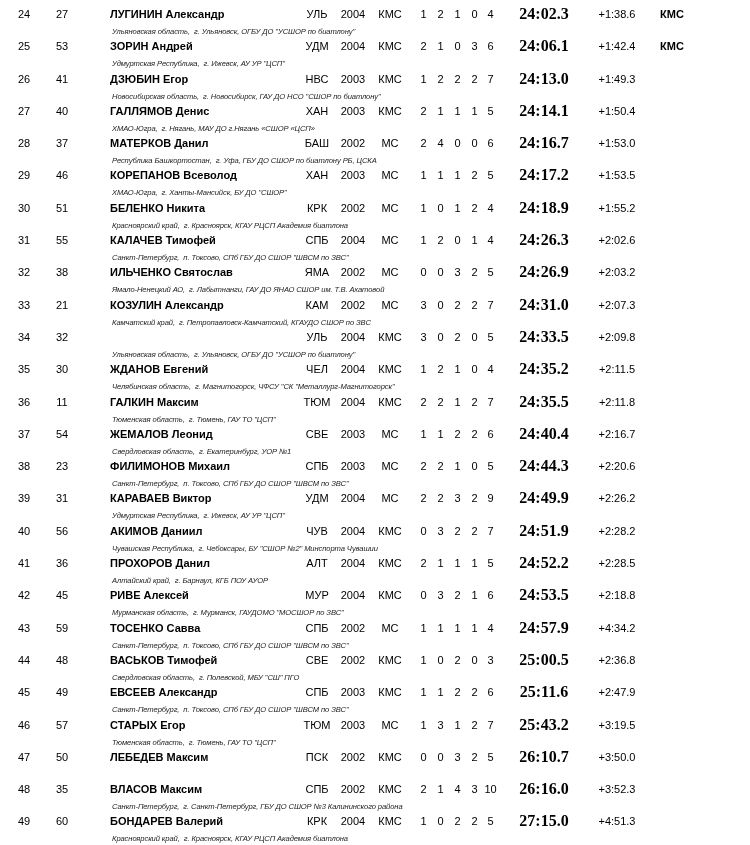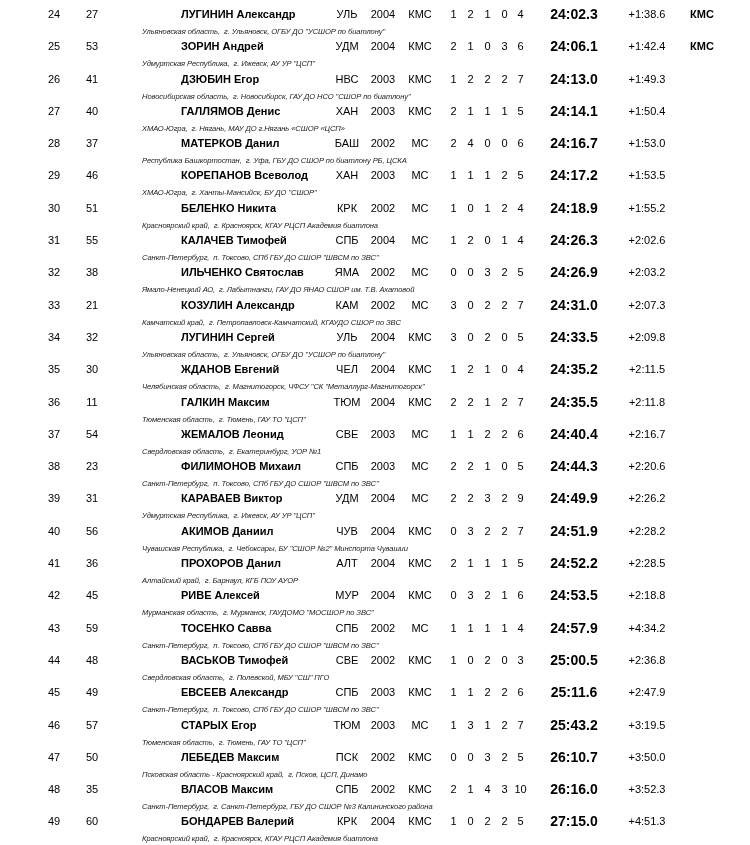--- a/index.html
+++ b/index.html
@@ -18,42 +18,41 @@
   }
   .results {
     padding-top: 7px;
   }
   .entry {
     display: grid;
     grid-template-columns: 48px 28px 34px 193px 28px 44px 30px 10px 17px 17px 17px 17px 15px 92px 54px 56px;
     grid-template-rows: 15px auto;
     height: 32.3px;
     box-sizing: border-box;
-    padding-left: 30px;
   }
   .cell {
     grid-row: 1;
     font-size: 11px;
     line-height: 14px;
     text-align: center;
     white-space: nowrap;
     overflow: visible;
   }
   .c-rank  { grid-column: 1; }
   .c-bib   { grid-column: 2; }
-  .c-name  { grid-column: 4; text-align: left; font-weight: bold; margin-left: 41px; }
+  .c-name  { grid-column: 4; text-align: left; font-weight: bold; }
   .c-reg   { grid-column: 5; text-align: center; }
   .c-year  { grid-column: 6; }
   .c-class { grid-column: 7; }
   .c-s1    { grid-column: 9; }
   .c-s2    { grid-column: 10; }
   .c-s3    { grid-column: 11; }
   .c-s4    { grid-column: 12; }
   .c-tot   { grid-column: 13; }
-  .c-time  { grid-column: 14; font-weight: bold; font-size: 14px; }
+  .c-time  { grid-column: 14; font-weight: bold; font-size: 16px; font-family: Liberation Serif, serif; }
   .c-gap   { grid-column: 15; }
   .c-norm  { grid-column: 16; font-weight: bold; }
   .c-team {
     grid-column: 4 / 17;
     grid-row: 2;
     font-size: 7.6px;
     line-height: 9px;
     font-style: italic;
     color: #222222;
     white-space: pre;
@@ -243,21 +242,20 @@
     <div class="cell c-tot">7</div>
     <div class="cell c-time">24:31.0</div>
     <div class="cell c-gap">+2:07.3</div>
     <div class="cell c-norm"></div>
     <div class="c-team">Камчатский край,  г. Петропавловск-Камчатский, КГАУДО СШОР по ЗВС</div>
   </div>
 
   <div class="entry">
     <div class="cell c-rank">34</div>
     <div class="cell c-bib">32</div>
-    <div class="cell c-name">ЛУГИНИН Сергей</div>
     <div class="cell c-reg">УЛЬ</div>
     <div class="cell c-year">2004</div>
     <div class="cell c-class">КМС</div>
     <div class="cell c-s1">3</div>
     <div class="cell c-s2">0</div>
     <div class="cell c-s3">2</div>
     <div class="cell c-s4">0</div>
     <div class="cell c-tot">5</div>
     <div class="cell c-time">24:33.5</div>
     <div class="cell c-gap">+2:09.8</div>
@@ -489,21 +487,20 @@
     <div class="cell c-year">2002</div>
     <div class="cell c-class">КМС</div>
     <div class="cell c-s1">0</div>
     <div class="cell c-s2">0</div>
     <div class="cell c-s3">3</div>
     <div class="cell c-s4">2</div>
     <div class="cell c-tot">5</div>
     <div class="cell c-time">26:10.7</div>
     <div class="cell c-gap">+3:50.0</div>
     <div class="cell c-norm"></div>
-    <div class="c-team">Псковская область - Красноярский край,  г. Псков, ЦСП, Динамо</div>
   </div>
 
   <div class="entry">
     <div class="cell c-rank">48</div>
     <div class="cell c-bib">35</div>
     <div class="cell c-name">ВЛАСОВ Максим</div>
     <div class="cell c-reg">СПБ</div>
     <div class="cell c-year">2002</div>
     <div class="cell c-class">КМС</div>
     <div class="cell c-s1">2</div>

